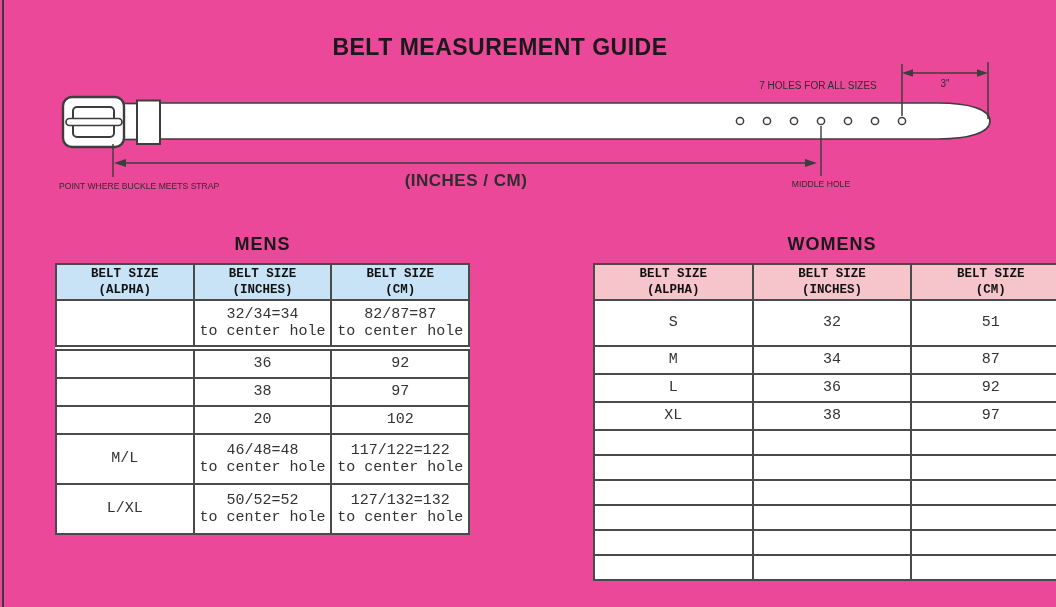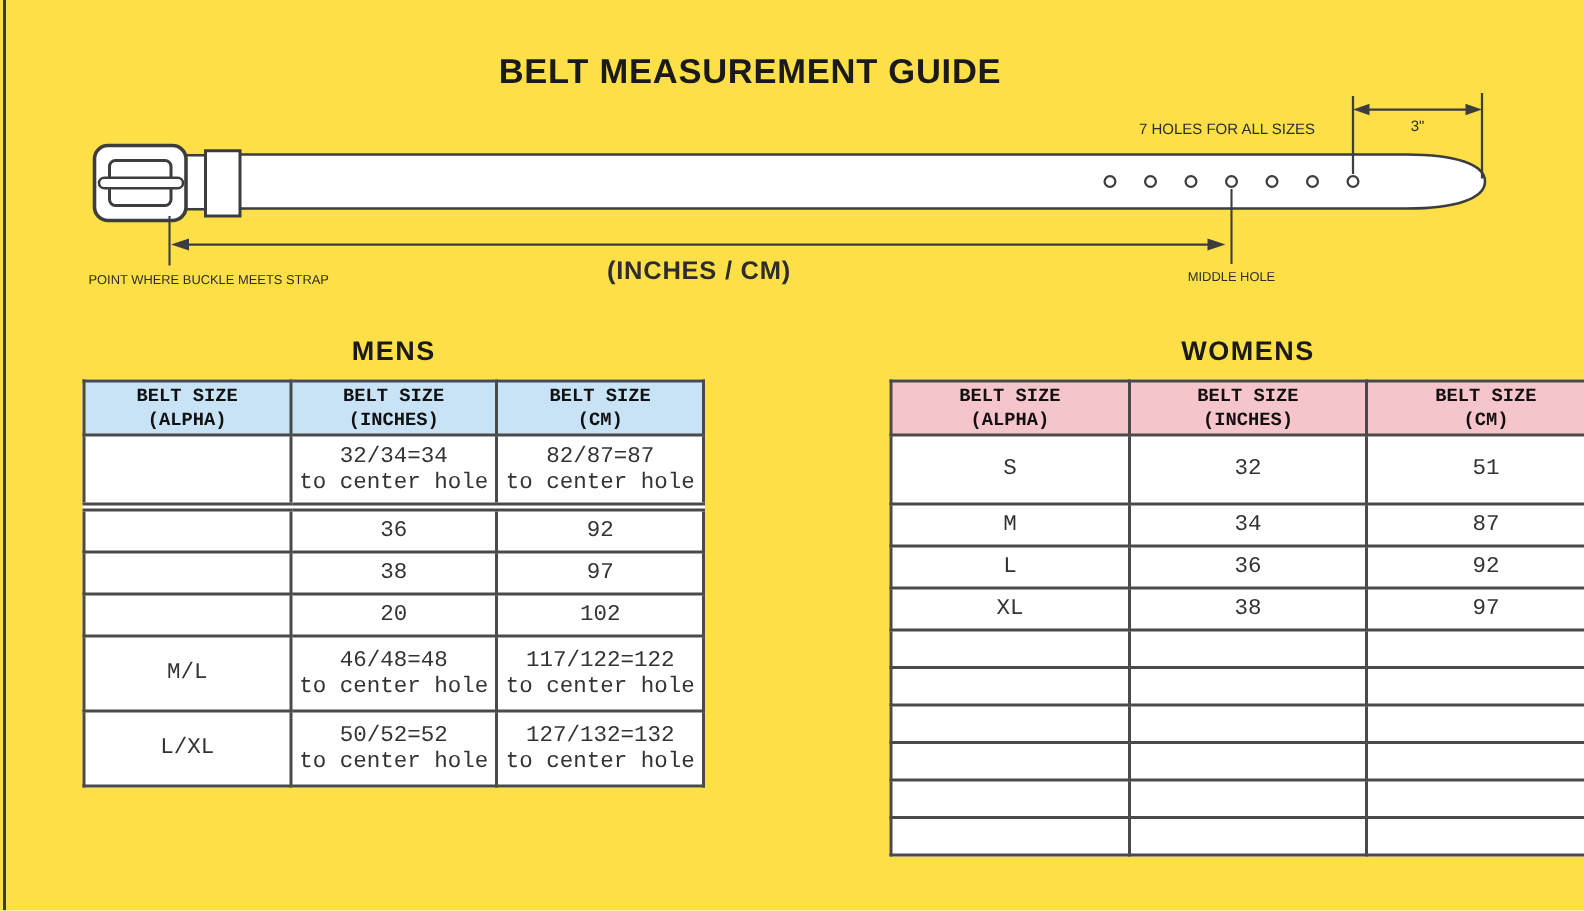--- a/index.html
+++ b/index.html
@@ -1,40 +1,40 @@
 <!DOCTYPE html>
 <html><head>
 <meta charset="utf-8">
 <style>
   html,body{margin:0;padding:0;background:#ffffff;}
   .page{
     position:relative;
     width:1056px;height:607px;
-    background:#fde047;
+    background:#ec4899;
     font-family:"Liberation Sans","DejaVu Sans",sans-serif;
     color:#222;
     overflow:hidden;
   }
   .page-edge{
     position:absolute;left:2px;top:0;width:2px;height:607px;
     background:#3c3c3c;
   }
   .main-title{
     position:absolute;left:0;right:56px;top:34px;
     text-align:center;
     font-size:23px;font-weight:bold;letter-spacing:.5px;
     color:#1a1a1a;
   }
   .belt-svg{position:absolute;left:0;top:0;width:1056px;height:210px;}
   .belt-svg text{font-family:"Liberation Sans","DejaVu Sans",sans-serif;fill:#2d2d2d;}
   .lbl-small{font-size:10px;}
   .lbl-tiny{font-size:8.6px;}
   .lbl-big{font-size:17px;font-weight:bold;letter-spacing:.5px;fill:#1a1a1a;}
 
-  .table-block{position:absolute;top:224px;}
+  .table-block{position:absolute;top:234px;}
   .table-block.mens{left:55px;width:415px;}
   .table-block.womens{left:593px;width:478px;}
   .table-title{
     text-align:center;font-size:18px;font-weight:bold;letter-spacing:1px;
     color:#1a1a1a;height:20px;line-height:20px;margin-bottom:9px;
   }
   table.size-table{
     border-collapse:collapse;width:100%;table-layout:fixed;background:#fff;
   }
   .size-table th,.size-table td{

